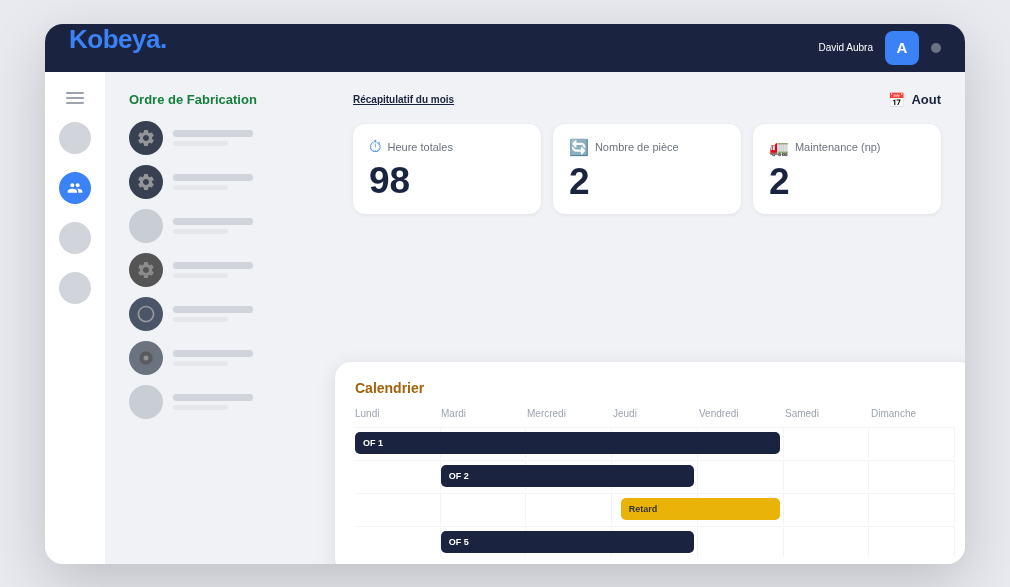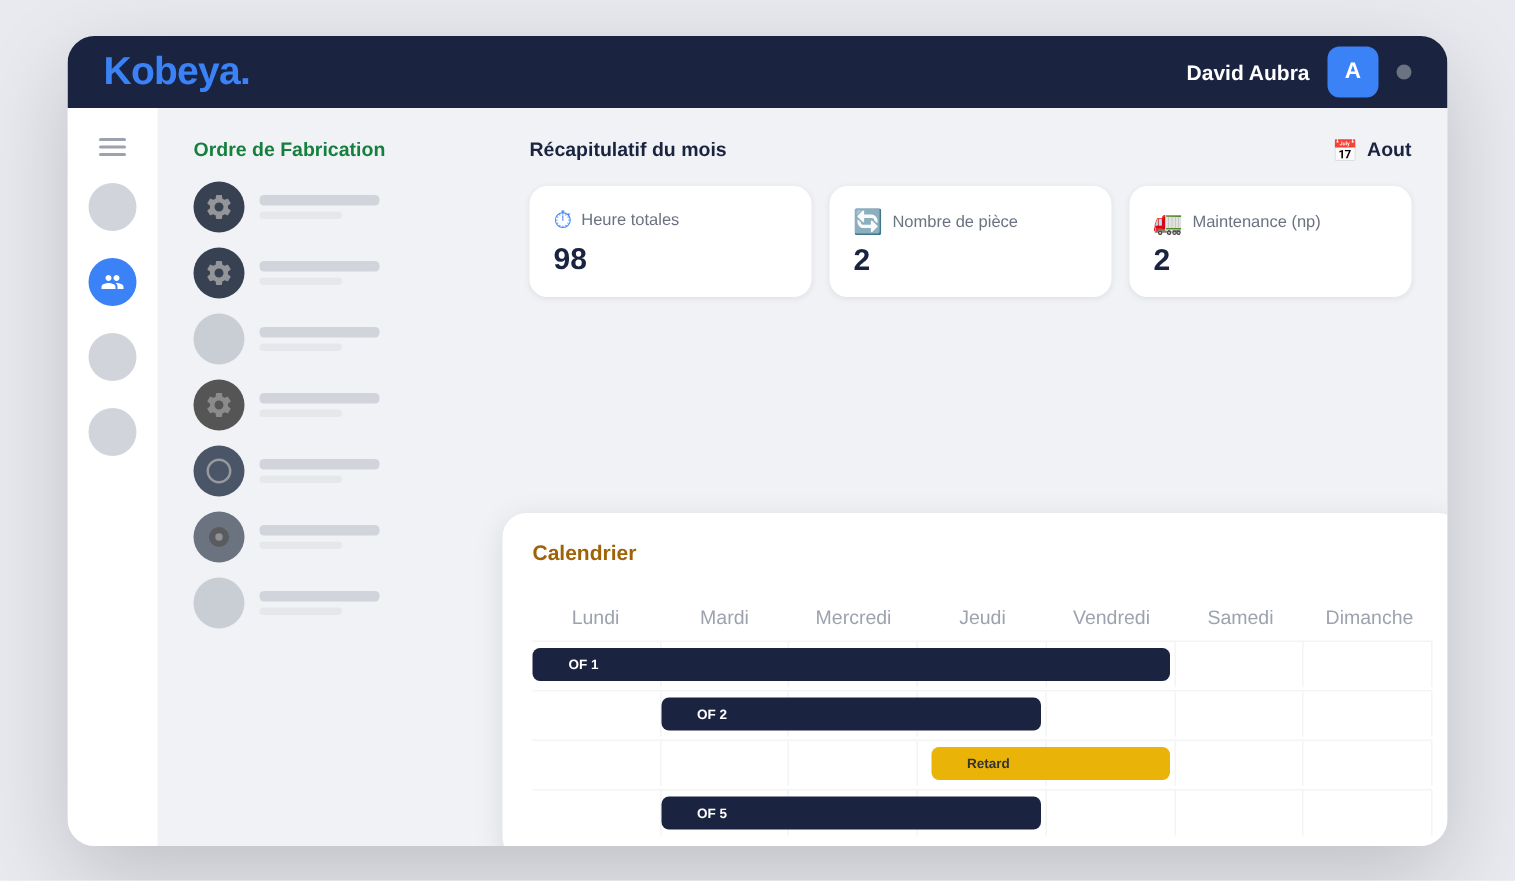--- a/index.html
+++ b/index.html
@@ -24,43 +24,41 @@
       flex-direction: column;
       overflow: hidden;
       position: relative;
     }
 
     
     .header {
       background: #1a2340;
       height: 48px;
       display: flex;
-      align-items: center;
       padding: 0 24px;
       flex-shrink: 0;
     }
     .logo {
       color: #fff;
       font-size: 26px;
       font-weight: 700;
       letter-spacing: -0.5px;
     }
     .logo span {
       color: #3b82f6;
     }
     .header-right {
       margin-left: auto;
       display: flex;
       align-items: center;
       gap: 12px;
     }
     .user-name {
       color: #fff;
-      font-size: 14px;
-      font-weight: bold;
+      font-size: 10px;
     }
     .avatar {
       width: 34px;
       height: 34px;
       background: #3b82f6;
       border-radius: 8px;
       display: flex;
       align-items: center;
       justify-content: center;
       color: #fff;
@@ -205,23 +203,24 @@
       gap: 16px;
     }
 
     
     .recap-header {
       display: flex;
       align-items: center;
       justify-content: space-between;
     }
     .recap-title {
-      font-size: 13px;
+      font-size: 10px;
       font-weight: 700;
       color: #1a2340;
+      text-decoration: underline;
     }
     .month-badge {
       display: flex;
       align-items: center;
       gap: 6px;
       font-size: 13px;
       font-weight: 600;
       color: #1a2340;
     }
     .calendar-icon-sm {
@@ -249,21 +248,21 @@
     }
     .stat-icon {
       font-size: 16px;
     }
     .stat-label {
       font-size: 11px;
       color: #6b7280;
       font-weight: 500;
     }
     .stat-value {
-      font-size: 20px;
+      font-size: 37px;
       font-weight: 700;
       color: #1a2340;
       line-height: 1;
     }
 
     
     .calendar-card {
       background: #fff;
       border-radius: 16px;
       padding: 18px 20px;
@@ -280,25 +279,23 @@
       color: #a16207;
       margin-bottom: 10px;
     }
     .calendar-days-header {
       display: grid;
       grid-template-columns: repeat(7, 1fr);
       gap: 2px;
       margin-bottom: 6px;
     }
     .day-label {
-      font-size: 13px;
+      font-size: 10px;
       color: #9ca3af;
-      text-align: center;
       padding: 2px 0;
-      margin-top: 16px;
     }
 
     
     .gantt-container {
       display: flex;
       flex-direction: column;
       gap: 3px;
     }
     .gantt-row {
       display: grid;
@@ -312,21 +309,21 @@
       height: 30px;
     }
     .gantt-cell:last-child { border-right: none; }
     .gantt-bar-wrapper {
       position: absolute;
       top: 4px;
       height: 22px;
       border-radius: 5px;
       display: flex;
       align-items: center;
-      padding-left: 24px;
+      padding-left: 8px;
       font-size: 9px;
       font-weight: 600;
       color: #fff;
       z-index: 2;
     }
     .gantt-bar-wrapper.dark { background: #1a2340; }
     .gantt-bar-wrapper.retard { background: #eab308; color: #333; }
   </style>
 </head>
 <body>

